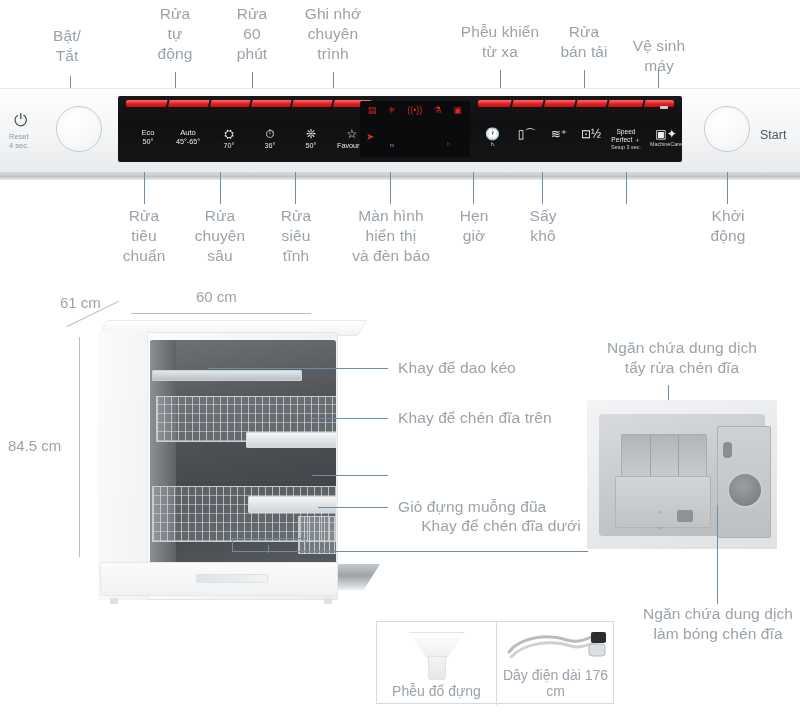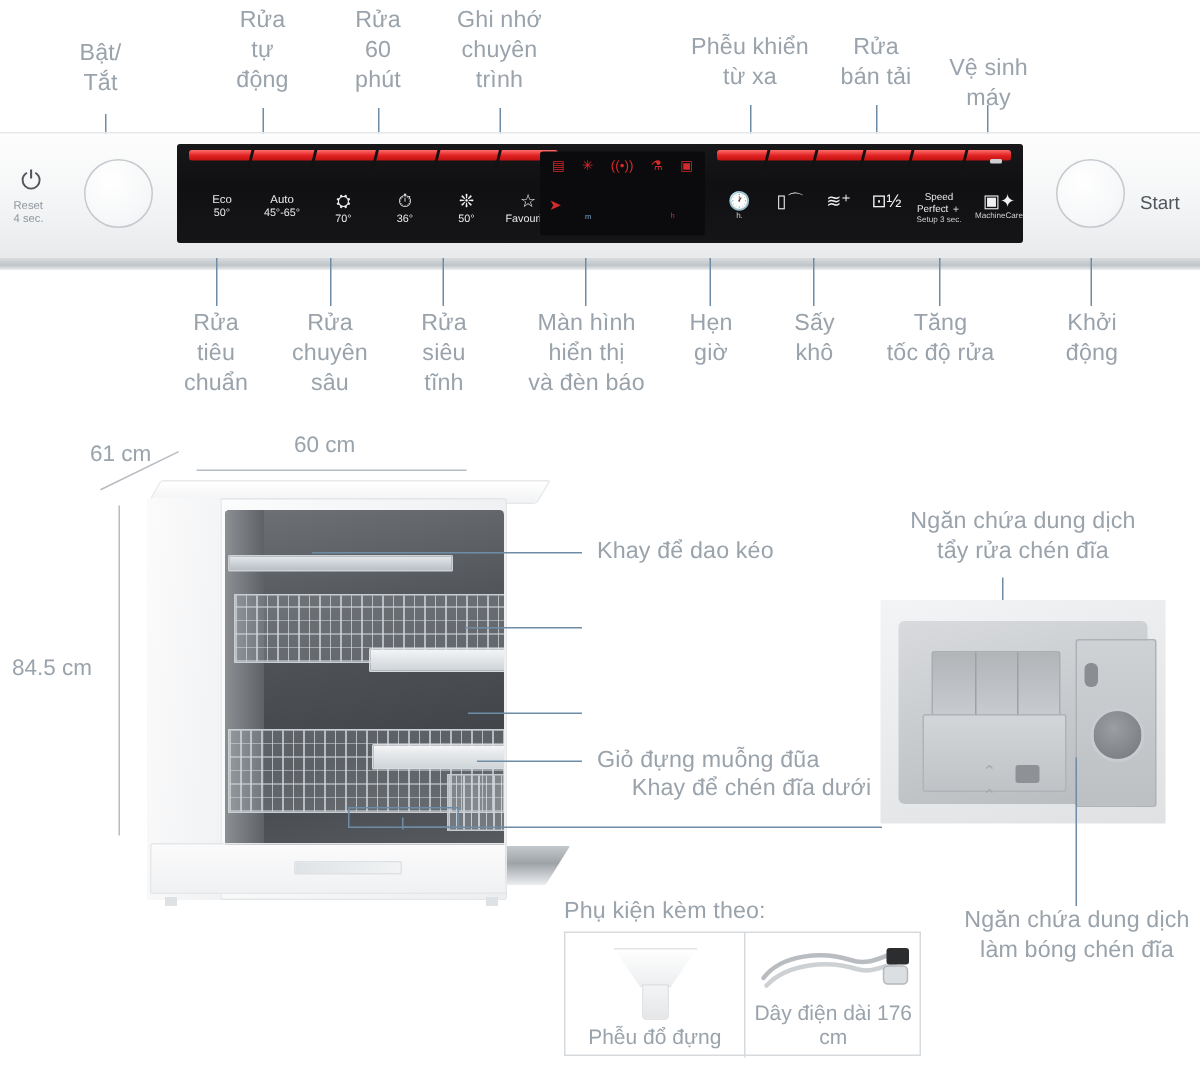--- a/index.html
+++ b/index.html
@@ -445,22 +445,20 @@
 
   <div class="leader" style="left:473px; top:172px; height:32px;"></div>
   <div class="callout" style="left:440px; top:206px; width:68px;">Hẹn
 giờ</div>
 
   <div class="leader" style="left:542px; top:172px; height:32px;"></div>
   <div class="callout" style="left:510px; top:206px; width:66px;">Sấy
 khô</div>
 
   <div class="leader" style="left:626px; top:172px; height:32px;"></div>
-  <div class="callout" style="left:576px; top:206px; width:102px;">Tăng
-tốc độ rửa</div>
 
   <div class="leader" style="left:727px; top:172px; height:32px;"></div>
   <div class="callout" style="left:692px; top:206px; width:72px;">Khởi
 động</div>
 
   <div class="dim-txt" style="left:60px; top:294px;text-align:right;">61 cm</div>
   <div class="leader-h" style="left:67px; top:326px; width:58px; transform:rotate(-26deg); transform-origin:left center; background:#b6bcc2;"></div>
 
   <div class="dim-txt" style="left:196px; top:288px;">60 cm</div>
   <div class="leader-h" style="left:131px; top:313px; width:180px; background:#b6bcc2;"></div>
@@ -485,20 +483,21 @@
     <div class="door-front"></div>
     <div class="door-badge"></div>
     <div class="foot" style="left:22px;"></div>
     <div class="foot" style="left:236px;"></div>
   </div>
 
   <div class="leader-h" style="left:208px; top:368px; width:180px;"></div>
   <div class="callout" style="left:398px; top:358px; width:180px; text-align:left;">Khay để dao kéo</div>
 
   <div class="leader-h" style="left:310px; top:418px; width:78px;"></div>
+  <div class="callout" style="left:398px; top:408px; width:200px; text-align:left;">Khay để chén đĩa trên</div>
 
   <div class="leader-h" style="left:312px; top:475px; width:76px;"></div>
   <div class="callout" style="left:398px; top:475px; width:206px; text-align:center;margin-top:41px;">Khay để chén đĩa dưới</div>
 
   <div class="leader-h" style="left:318px; top:507px; width:70px;"></div>
   <div class="callout" style="left:398px; top:497px; width:196px; text-align:left;">Giỏ đựng muỗng đũa</div>
 
   <div class="leader-h" style="left:268px; top:551px; width:320px;"></div>
   <div class="leader" style="left:268px; top:545px; height:8px;"></div>
   <div class="leader" style="left:232px; top:538px; height:14px; width:74px; background:transparent; border:1px solid #6f8ca6;"></div>
@@ -521,21 +520,20 @@
       <div class="disp-rinse"></div>
       <div class="disp-slot"></div>
       <div class="disp-cap"></div>
     </div>
   </div>
 
   <div class="leader" style="left:717px; top:505px; height:99px;"></div>
   <div class="callout" style="left:602px; top:604px; width:232px;">Ngăn chứa dung dịch
 làm bóng chén đĩa</div>
 
-  <div class="callout" style="left:376px; top:598px; width:220px; text-align:left;">Phụ kiện kèm theo:</div>
 
   <div id="acc-box">
     <div class="acc-div"></div>
 
     <div class="funnel">
       <div class="cone"></div>
       <div class="neck"></div>
     </div>
     <div class="acc-cap" style="left:0;">Phễu đổ đựng</div>
 

